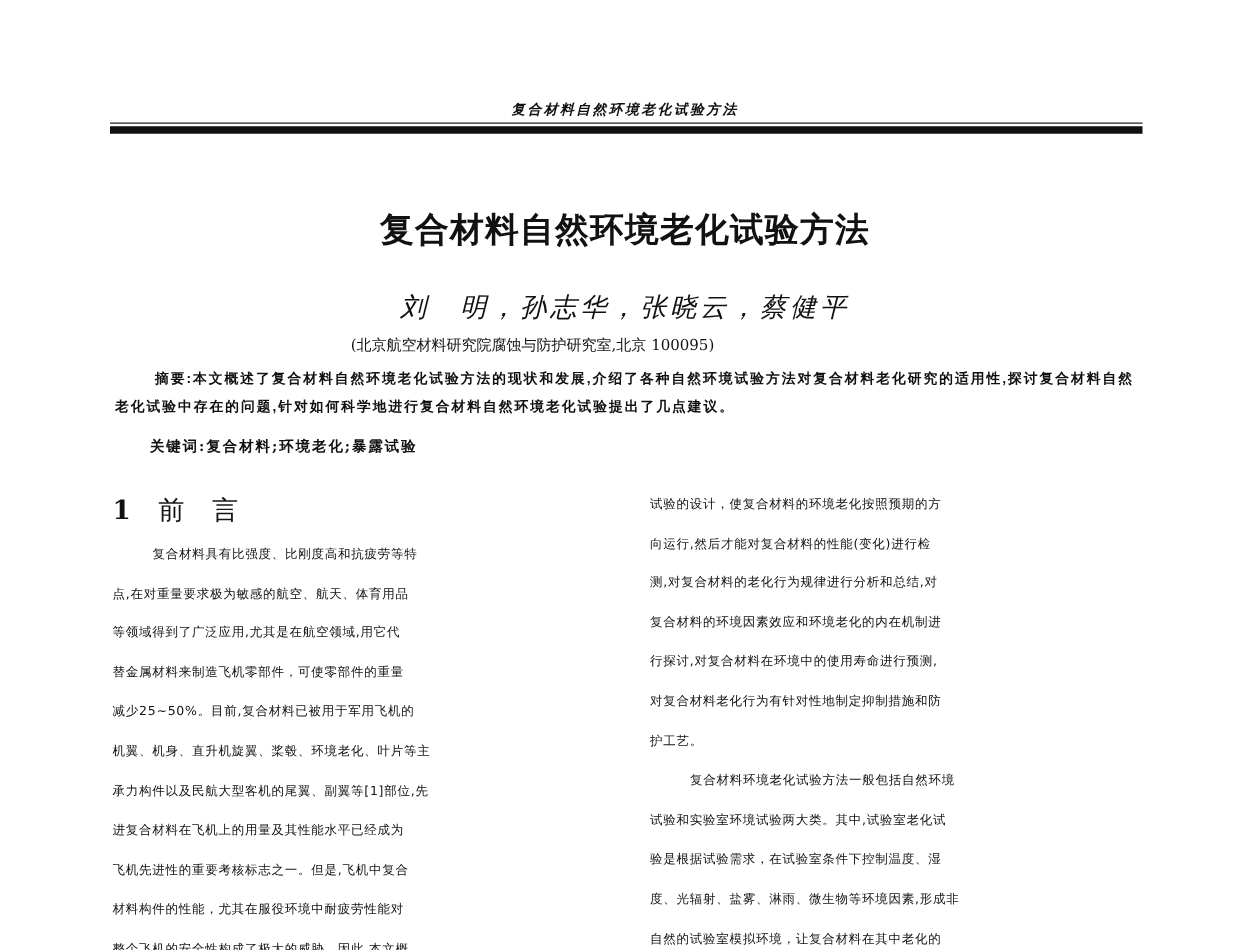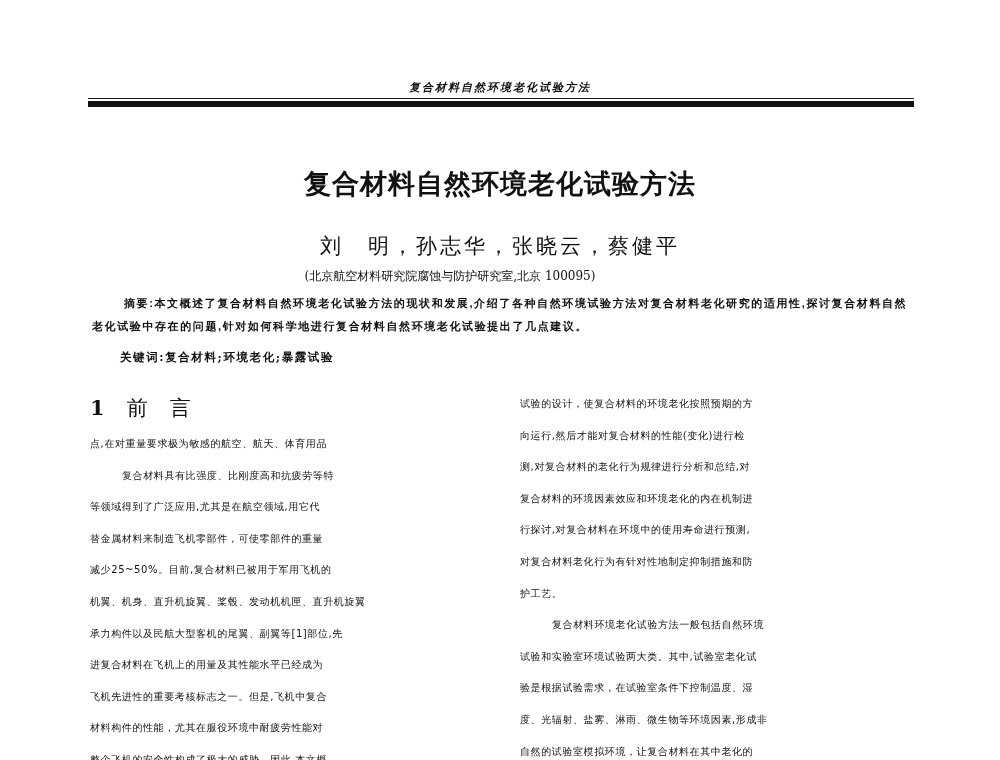--- a/index.html
+++ b/index.html
@@ -13,25 +13,25 @@
     font-family: "DejaVu Serif", serif; font-style: italic;
   }
   .rule-thin { position: absolute; left: 88px; width: 826px; top: 98px; height: 1px; background: #222; }
   .rule-thick { position: absolute; left: 88px; width: 826px; top: 101px; height: 6px; background: #111; }
   .title {
     position: absolute; left: 0; width: 1000px; top: 166px; text-align: center;
     font-size: 27px; font-weight: bold; letter-spacing: 1px;
   }
   .authors {
     position: absolute; left: 0; width: 1000px; top: 232px; text-align: center;
-    font-size: 21px; font-family: "DejaVu Serif", serif; letter-spacing: 3px;
+    font-size: 21px; font-family: "DejaVu Serif", serif; letter-spacing: 3px; font-style: italic;
   }
   .affiliation {
     position: absolute; left: 0; width: 852px; top: 268px; text-align: center;
-    font-size: 12px; font-family: "DejaVu Serif", serif; padding-left: 24px;
+    font-size: 12px; font-family: "DejaVu Serif", serif;
   }
   .abstract {
     position: absolute; left: 92px; width: 826px; top: 292px;
     font-size: 11px; font-weight: bold; line-height: 23px; letter-spacing: 1.6px;
     font-family: Liberation Sans, sans-serif; text-indent: 32px;
   }
   .keywords {
     position: absolute; left: 120px; top: 350px;
     font-size: 11.5px; font-weight: bold; letter-spacing: 1.6px;
     font-family: "DejaVu Serif", serif;
@@ -66,26 +66,26 @@
   <span>摘要:</span><span>本文概述了复合材料自然环境老化试验方法的现状和发展,介绍了各种自然环境试验方法对复合材料老化研究的适用性,探讨复合材料自然老化试验中存在的问题,针对如何科学地进行复合材料自然环境老化试验提出了几点建议。</span>
 </div>
 <div class="keywords">
   <span>关键词:</span><span>复合材料;环境老化;暴露试验</span>
 </div>
 
 <div class="col col-left">
   <div class="section-head">
     <span class="num">1</span><span class="lbl">前言</span>
   </div>
+  <div class="line indent">复合材料具有比强度、比刚度高和抗疲劳等特</div>
   <div class="line">点,在对重量要求极为敏感的航空、航天、体育用品</div>
-  <div class="line indent">复合材料具有比强度、比刚度高和抗疲劳等特</div>
   <div class="line">等领域得到了广泛应用,尤其是在航空领域,用它代</div>
   <div class="line">替金属材料来制造飞机零部件，可使零部件的重量</div>
   <div class="line">减少25~50%。目前,复合材料已被用于军用飞机的</div>
-  <div class="line">机翼、机身、直升机旋翼、桨毂、发动机机匣、直升机旋翼</div>
+  <div class="line">机翼、机身、直升机旋翼、桨毂、环境老化、叶片等主</div>
   <div class="line">承力构件以及民航大型客机的尾翼、副翼等[1]部位,先</div>
   <div class="line">进复合材料在飞机上的用量及其性能水平已经成为</div>
   <div class="line">飞机先进性的重要考核标志之一。但是,飞机中复合</div>
   <div class="line">材料构件的性能，尤其在服役环境中耐疲劳性能对</div>
   <div class="line">整个飞机的安全性构成了极大的威胁，因此,本文概</div>
 </div>
 
 <div class="col col-right" style="top:388px;">
   <div class="line">试验的设计，使复合材料的环境老化按照预期的方</div>
   <div class="line">向运行,然后才能对复合材料的性能(变化)进行检</div>

